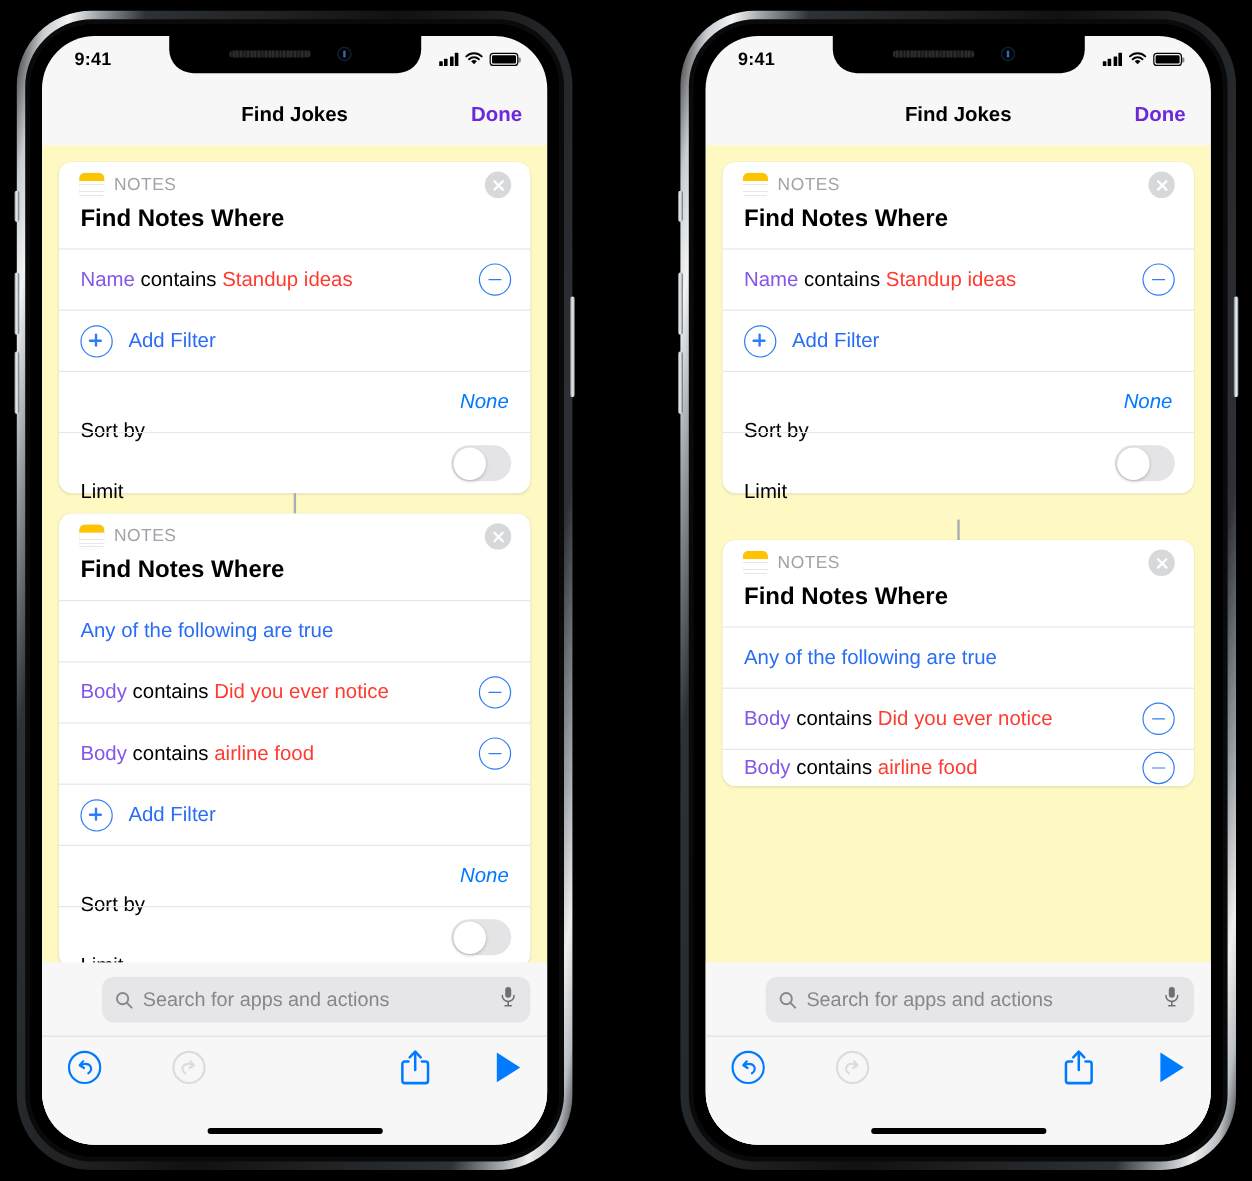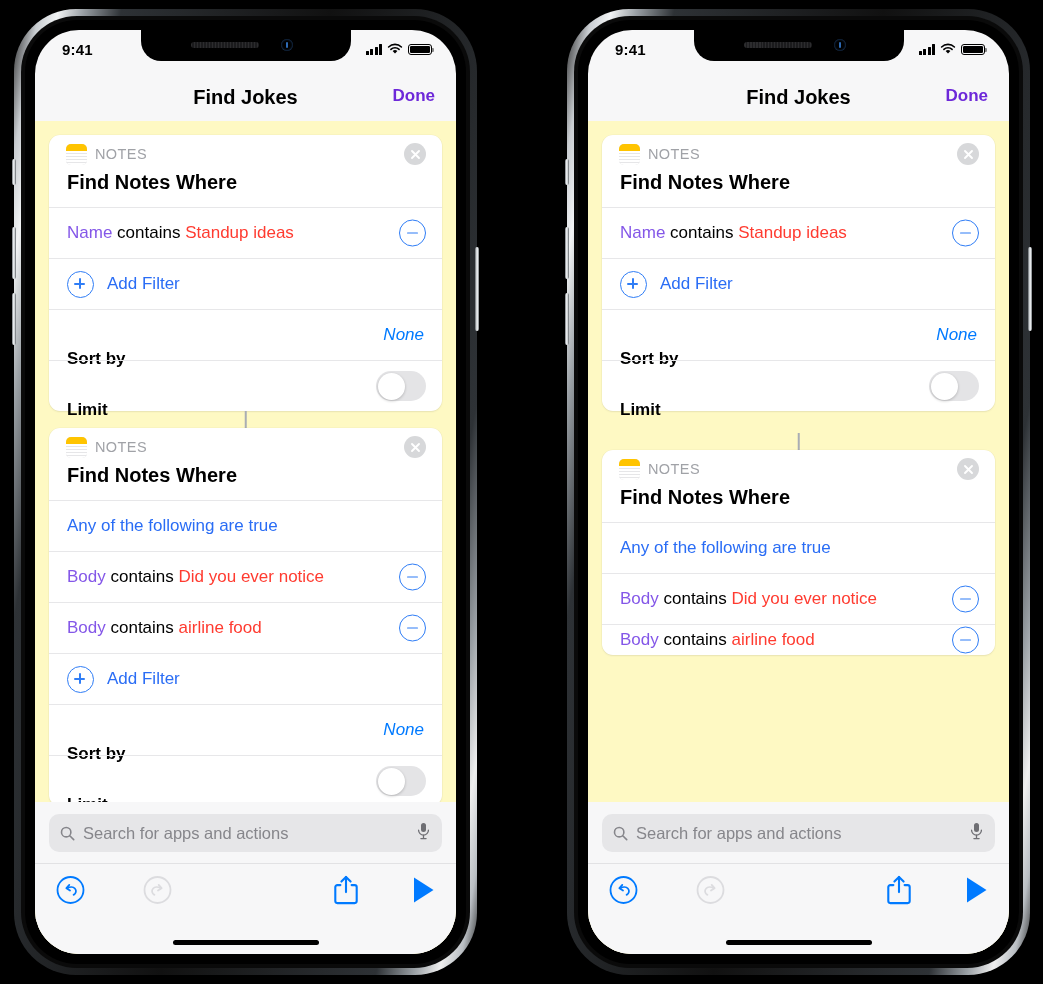--- a/index.html
+++ b/index.html
@@ -40,21 +40,21 @@
   .bars span:nth-child(1){height:4px;}
   .bars span:nth-child(2){height:6px;}
   .bars span:nth-child(3){height:8.5px;}
   .bars span:nth-child(4){height:11px;}
   .batt{width:24px;height:11.5px;border:1.4px solid #000;border-radius:3px;position:relative;padding:1.2px;box-sizing:border-box;}
   .batt i{display:block;height:100%;background:#000;border-radius:1.2px;}
   .batt:after{content:"";position:absolute;right:-3px;top:3.4px;width:1.6px;height:4px;background:#000;border-radius:0 1px 1px 0;opacity:.45;}
 
   
   .navbar{position:absolute;top:44px;left:0;right:0;height:47px;background:#f7f7f8;z-index:25;}
-  .nav-title{position:absolute;left:0;right:0;top:12px;text-align:center;font-size:20px;font-weight:700;color:#000;}
+  .nav-title{position:absolute;left:0;right:0;top:12px;text-align:center;font-size:17px;font-weight:700;color:#000;}
   .nav-done{position:absolute;right:21px;top:12px;font-size:17px;font-weight:600;color:#6d28d9;}
 
   
   .cards{position:absolute;top:91px;left:0;right:0;bottom:0;background:#fef9c3;overflow:hidden;}
   .card{position:relative;margin:0 14px;background:#fff;border-radius:11px;box-shadow:0 0 0 .5px rgba(0,0,0,.04),0 1px 2px rgba(0,0,0,.07);}
   .connector{height:17px;position:relative;}
   .connector:before{content:"";position:absolute;left:50%;transform:translateX(-50%);top:0;width:2.5px;height:17px;background:#a9adb4;}
 
   .card-head{position:relative;height:38px;}
   .app-icon{position:absolute;left:17px;top:9px;width:21px;height:21px;border-radius:5px;overflow:hidden;}
@@ -69,34 +69,34 @@
   .card-title{font-size:20px;font-weight:700;color:#000;padding:0 18px 14px;line-height:1.1;margin-top:-2px;}
 
   .row{position:relative;border-top:.8px solid #e7e7e9;padding:0 18px;height:50px;display:flex;align-items:center;font-size:17px;color:#000;}
   .row.clipped{height:30px;overflow:hidden;}
   .tok-var{color:#8457e8;}
   .tok-op{color:#000;font-weight:400;}
   .tok-val{color:#ff3b30;}
   .row .spacer{flex:1;}
   .row-blue{color:#2a6df5;}
   .row-val{color:#007aff;font-size:17px;font-style:italic;}
-  .row-label{font-weight:700;margin-top:48px;}
+  .row-label{font-weight:400;margin-top:48px;}
   .minus{position:absolute;right:16px;top:50%;transform:translateY(-50%);width:25px;height:25px;border-radius:50%;border:1.6px solid #2f7df6;display:flex;align-items:center;justify-content:center;}
   .minus:before{content:"";width:11px;height:1.9px;background:#2f7df6;border-radius:1px;}
   .plus{width:25px;height:25px;border-radius:50%;border:1.6px solid #2f7df6;position:relative;margin-right:13px;flex:none;}
   .plus:before,.plus:after{content:"";position:absolute;background:#2f7df6;border-radius:1px;}
   .plus:before{left:6px;top:11.2px;width:11px;height:1.9px;}
   .plus:after{top:6px;left:11.2px;height:11px;width:1.9px;}
   .addtxt{color:#2a6df5;font-size:17px;}
   .toggle{position:absolute;right:16px;top:50%;transform:translateY(-50%);width:50px;height:30px;border-radius:15px;background:#e4e4e6;}
   .toggle i{position:absolute;left:1.5px;top:1.5px;width:27px;height:27px;border-radius:50%;background:#fff;box-shadow:0 1px 3px rgba(0,0,0,.22);}
 
   
   .bottom{position:absolute;left:0;right:0;bottom:0;background:#f7f7f8;z-index:35;}
-  .searchwrap{padding:12px 14px 11px;}
+  .searchwrap{padding:12px 14px 11px;margin-left:36px;}
   .searchbar{height:38px;border-radius:10px;background:#e6e6e8;display:flex;align-items:center;padding:0 11px;position:relative;}
   .search-ph{font-size:16.5px;color:#86868b;margin-left:8px;}
   .mic{position:absolute;right:12px;top:50%;transform:translateY(-50%);}
   .toolbar{height:56px;border-top:.8px solid #e2e2e4;display:flex;align-items:center;position:relative;}
   .tb{position:absolute;top:50%;transform:translateY(-50%);}
   .homebar{position:absolute;left:50%;transform:translateX(-50%);bottom:9px;width:146px;height:5px;border-radius:3px;background:#000;}
 </style>
 </head>
 <body>
 

